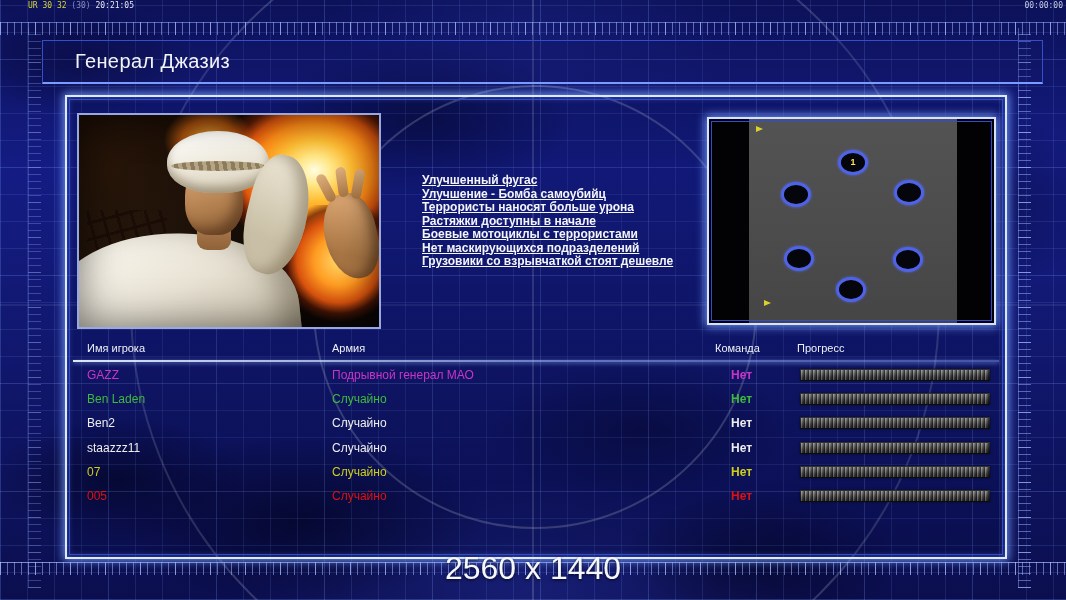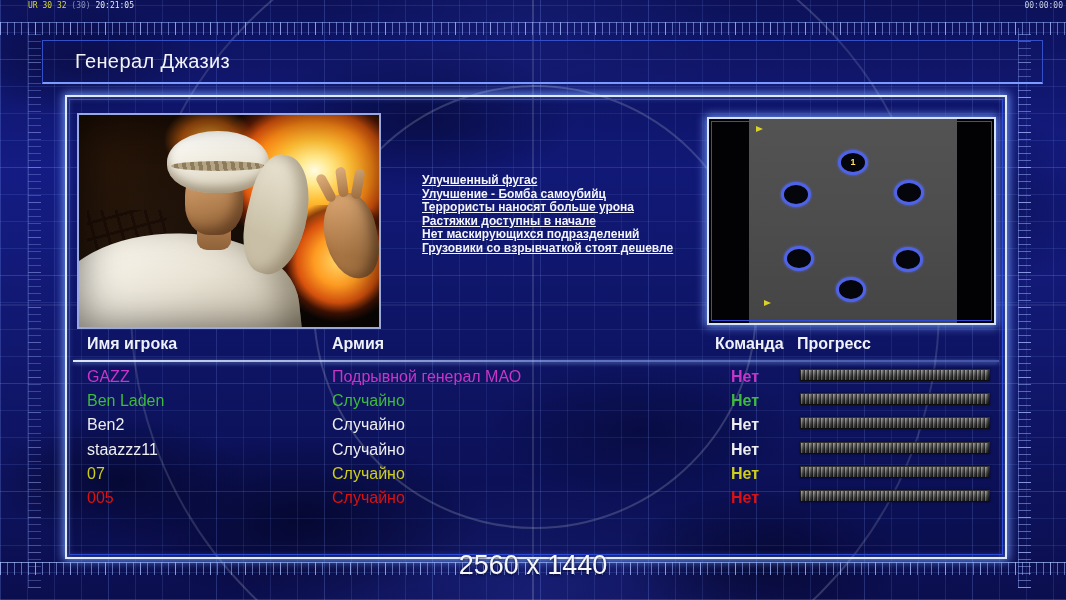--- a/index.html
+++ b/index.html
@@ -107,36 +107,36 @@
   .map-box::after{content:'';position:absolute;inset:2px;border:1px solid #2f4cd8;pointer-events:none;}
   .map-terrain{position:absolute;left:40px;top:0;width:208px;height:204px;
       background:linear-gradient(180deg,#535353 0%,#4c4c4c 55%,#454545 100%);}
   .sp{position:absolute;width:24px;height:19px;border:3px solid #4f63e8;border-radius:50%;
       background:#05050c;box-shadow:0 0 3px rgba(90,110,255,.8);
       display:flex;align-items:center;justify-content:center;
       font:bold 9px "Liberation Sans",sans-serif;color:#ffe05a;}
   .flag{position:absolute;width:0;height:0;border-left:7px solid #e3d92a;
       border-top:3px solid transparent;border-bottom:3px solid transparent;opacity:.95;}
   
-  .th{position:absolute;font-size:16px;font-weight:bold;color:#eef1f8;top:238px;white-space:nowrap;}
+  .th{position:absolute;font-size:11px;font-weight:normal;color:#eef1f8;top:245px;white-space:nowrap;}
   .th-name{left:20px;} .th-army{left:265px;} .th-team{left:648px;} .th-progress{left:730px;}
   .sep{position:absolute;left:6px;top:263px;width:926px;height:2px;
       background:linear-gradient(90deg,rgba(235,243,255,.95),rgba(150,180,255,.6) 55%,rgba(130,160,255,.45));
       box-shadow:0 1px 4px rgba(150,185,255,.7);}
-  .prow{position:absolute;left:0;width:809px;height:17px;font-size:16px;white-space:nowrap;}
+  .prow{position:absolute;left:0;width:809px;height:17px;font-size:12px;white-space:nowrap;}
   .prow span{position:absolute;top:0;}
   .c-name{left:20px;} .c-army{left:265px;} .c-team{left:664px;font-weight:bold;}
   .pbar{position:absolute;left:733px;top:1px;width:190px;height:12px;
       background:linear-gradient(180deg,#909090 0%,#6b6b6b 30%,#404040 65%,#242424 100%);
       box-shadow:inset 0 0 0 1px rgba(0,0,0,.65), 0 0 2px rgba(0,0,0,.6);}
   .pbar::before{content:'';position:absolute;inset:1px;background:
       repeating-linear-gradient(90deg, rgba(255,255,255,.22) 0 1px, rgba(0,0,0,0) 1px 2px, rgba(0,0,0,.55) 3px 4px);}
   
   .resolution{position:absolute;left:0;top:550px;width:1066px;text-align:center;
-      font-size:27px;color:#f6f7fb;text-shadow:0 1px 3px rgba(0,0,20,.8);}
+      font-size:32px;color:#f6f7fb;text-shadow:0 1px 3px rgba(0,0,20,.8);}
 </style>
 </head>
 <body>
 
 <div id="stage">
   <div class="blotches"></div>
   <div class="grid"></div>
   <div class="ring ring-a"></div>
   <div class="ring ring-b"></div>
   <div class="cross-v"></div>
@@ -177,20 +177,21 @@
       <div class="p-f2"></div>
       <div class="p-f3"></div>
       <div class="p-vig"></div>
     </div>
 
     <div class="bonuses">
       <div class="bonus">Улучшенный фугас</div>
       <div class="bonus">Улучшение - Бомба самоубийц</div>
       <div class="bonus">Террористы наносят больше урона</div>
       <div class="bonus">Растяжки доступны в начале</div>
+      <div class="bonus">Боевые мотоциклы с террористами</div>
       <div class="bonus">Нет маскирующихся подразделений</div>
       <div class="bonus">Грузовики со взрывчаткой стоят дешевле</div>
     </div>
 
     <div class="map-box">
       <div class="map-terrain"></div>
 
     <div class="sp" style="left: 129px; top: 30.5px;">1</div>
         <div class="sp" style="left: 72px; top: 62.5px;"></div>
         <div class="sp" style="left: 185px; top: 60.5px;"></div>

